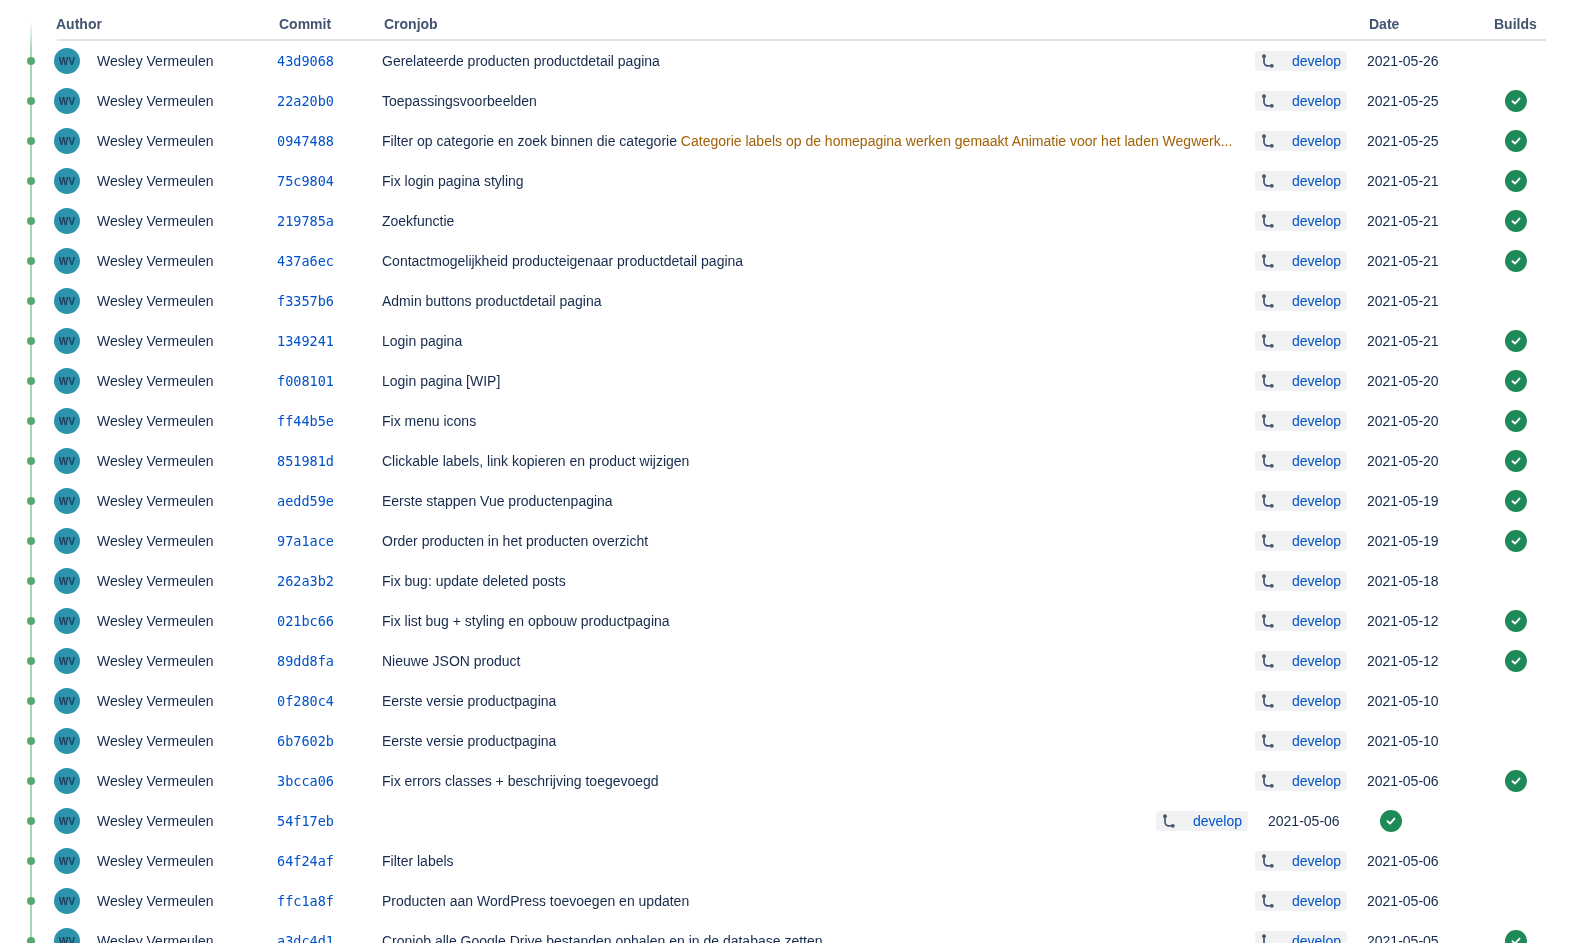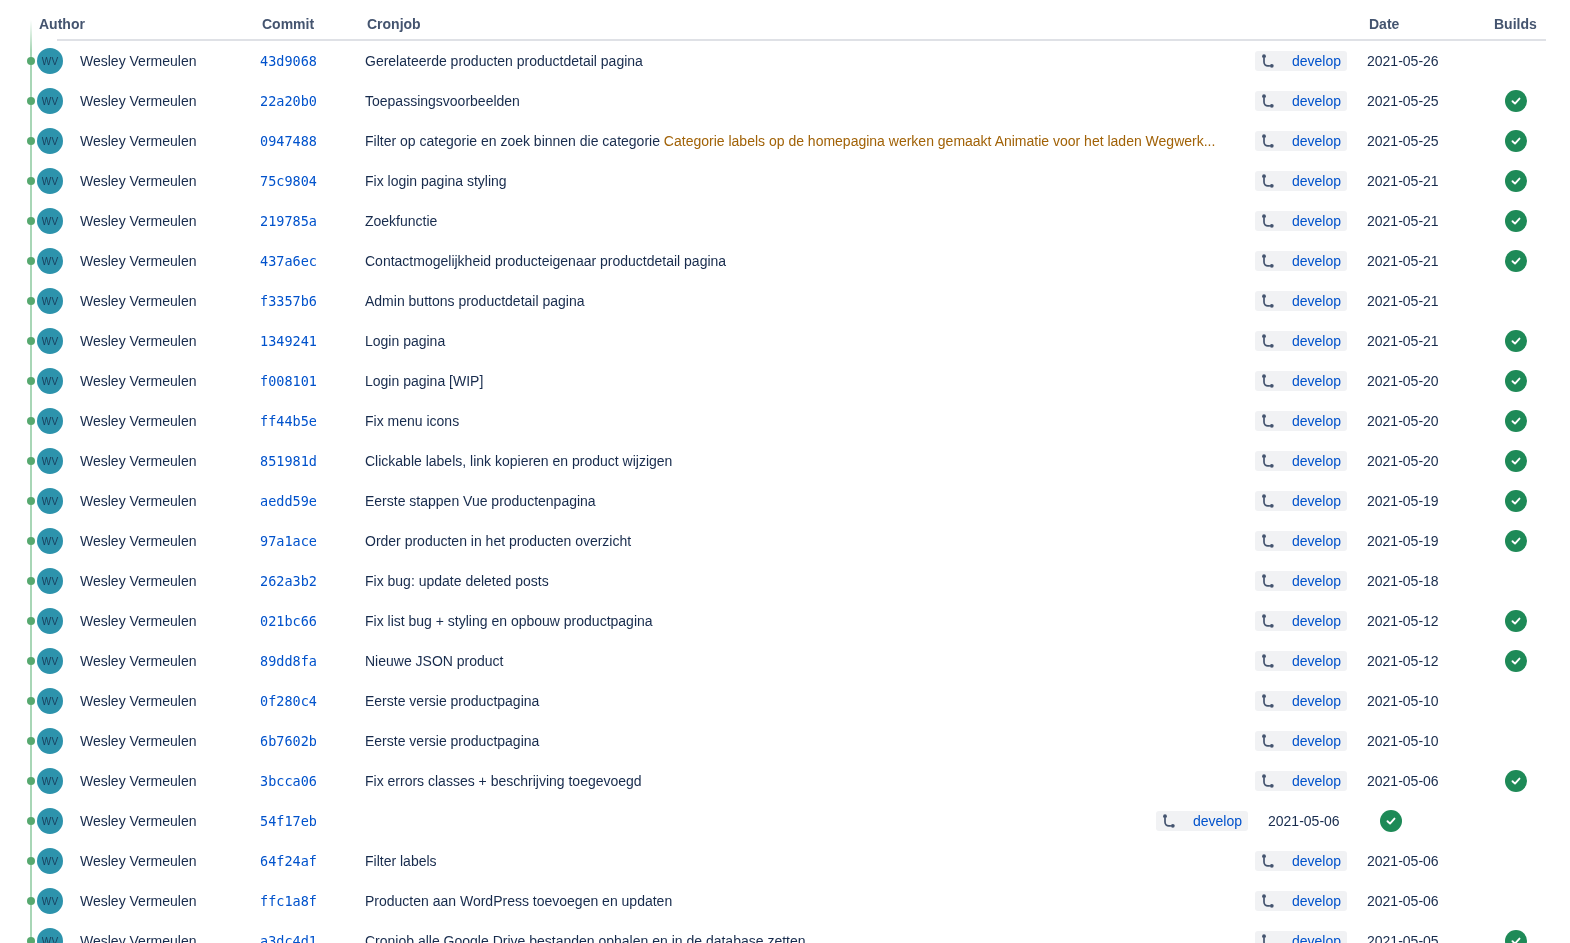--- a/index.html
+++ b/index.html
@@ -23,21 +23,21 @@
     left:30px; top:20px; bottom:0;
     width:2px;
     background:linear-gradient(180deg, rgba(168,214,182,0) 0px, #A8D6B6 30px, #A8D6B6 100%);
     z-index:0;
   }
   
   .commit-table { position:relative; z-index:1; }
   .thead, .row {
     display:grid;
     grid-template-columns:223px 105px minmax(0,1fr) 99px 125px 78px;
-    padding-left:37px;
+    padding-left:54px;
     align-items:center;
   }
   .thead {
     height:41px;
     position:relative;
     font-weight:bold;
     color:#44546F;
     padding-top:6px;
   }
   .thead::after {
@@ -60,21 +60,21 @@
     border-radius:50%;
     background:#57A96F;
   }
   .author-cell { display:flex; align-items:center; gap:17px; min-width:0; }
   .avatar {
     width:26px; height:26px;
     flex:0 0 26px;
     border-radius:50%;
     background:#2D93AC;
     color:#1A3E5C;
-    font-weight:normal;
+    font-weight:bold;
     font-size:10px;
     letter-spacing:.3px;
     display:flex; align-items:center; justify-content:center;
   }
   .author-name { white-space:nowrap; overflow:hidden; }
   .commit-link {
     font-family:"DejaVu Sans Mono", monospace;
     font-size:13.5px;
     color:#0052CC;
     text-decoration:none;

